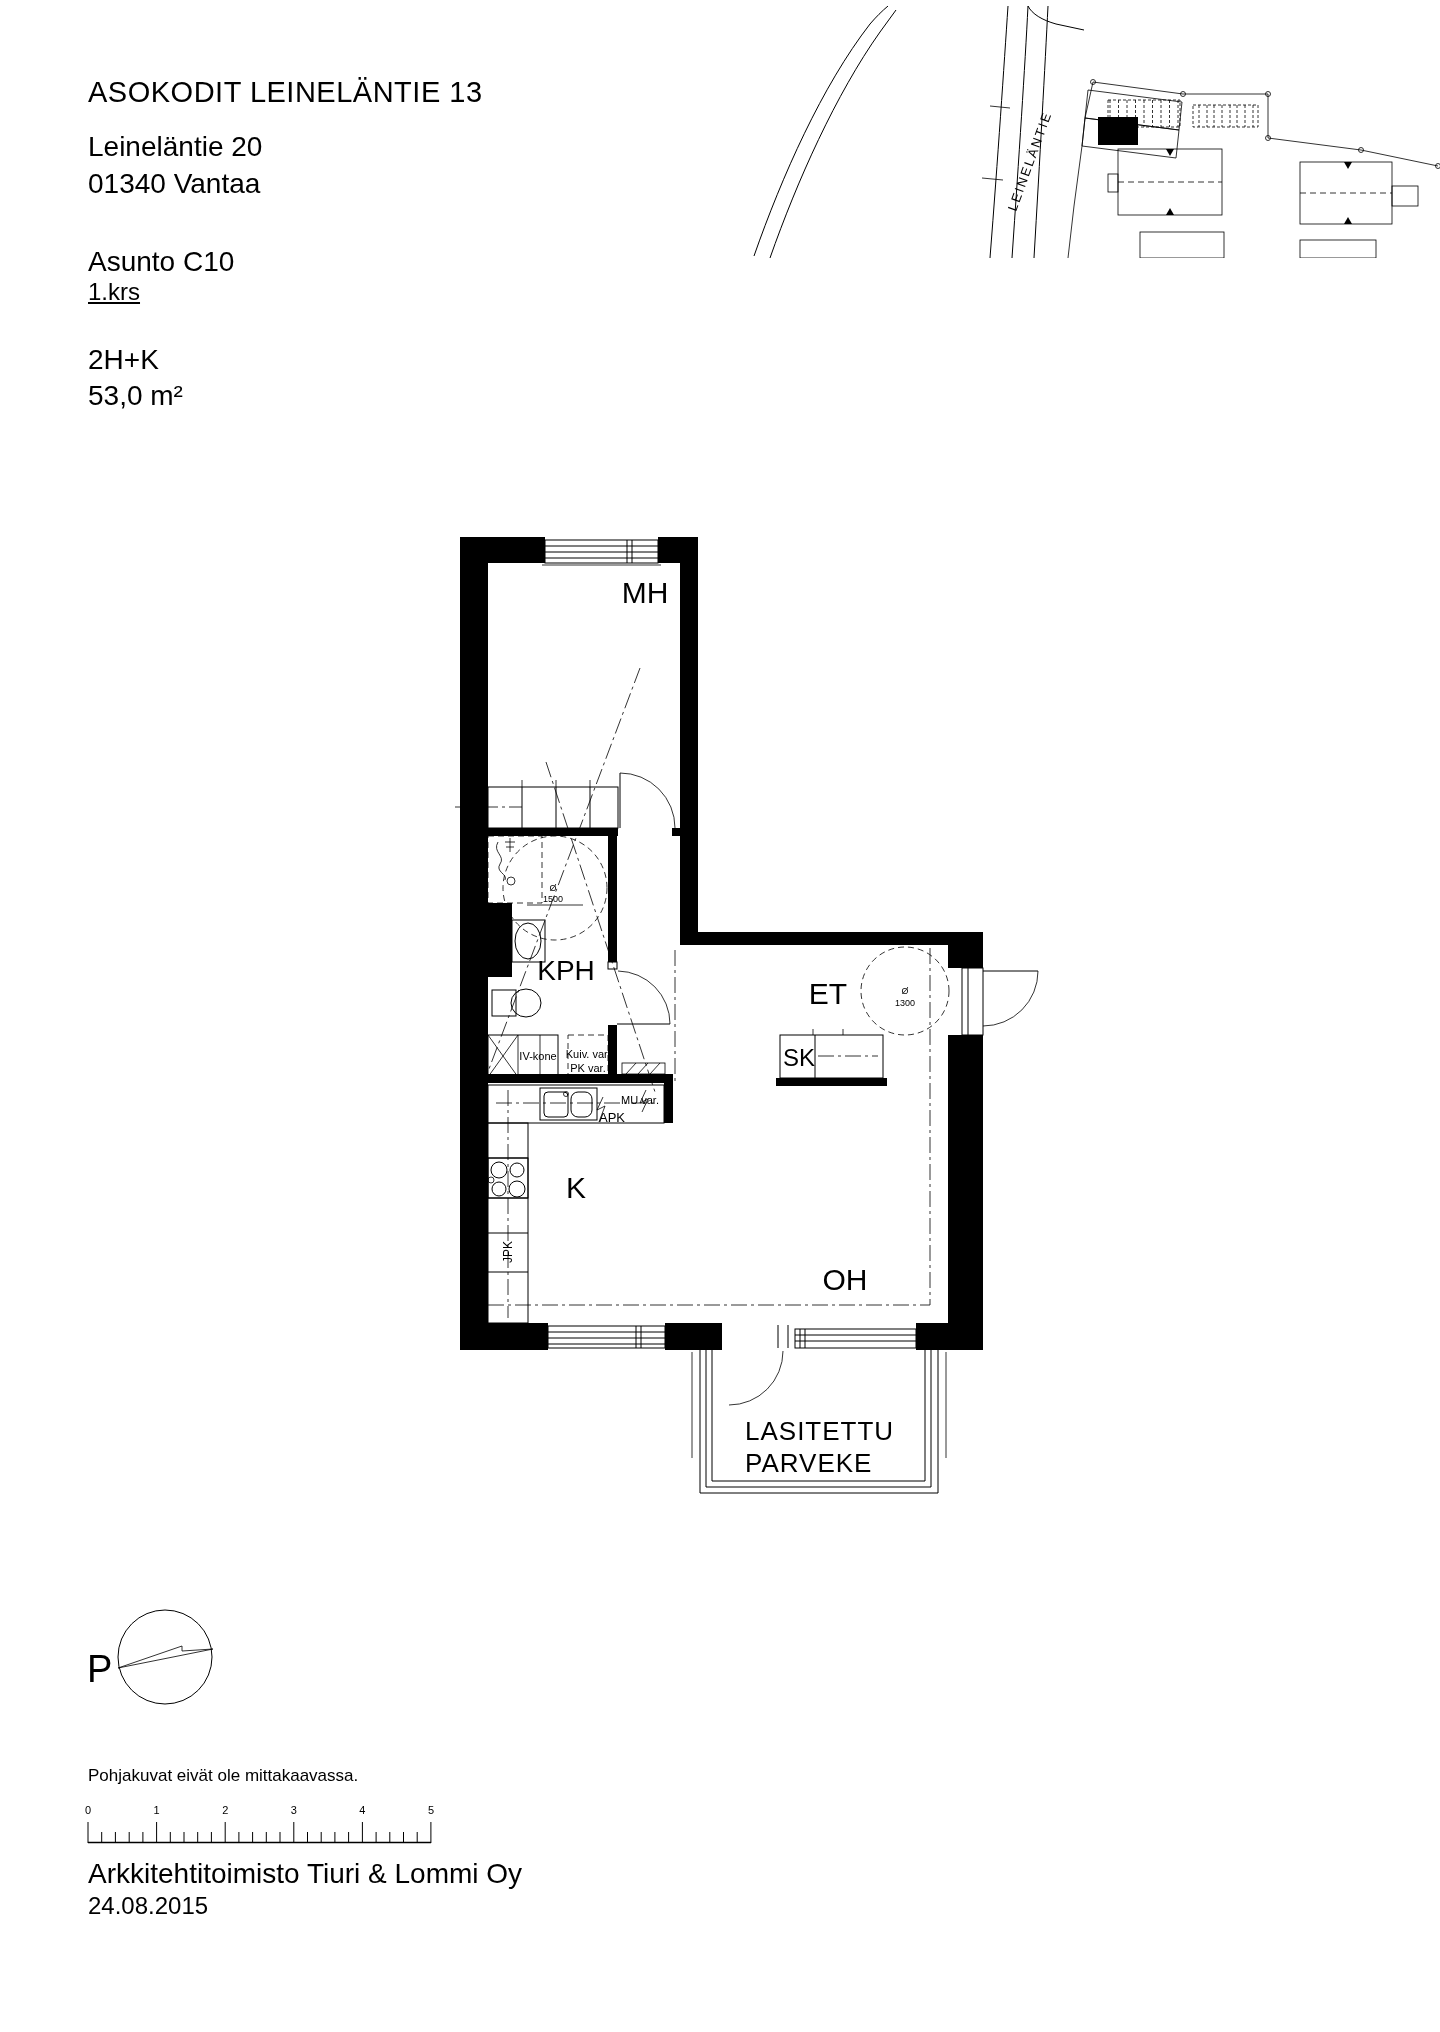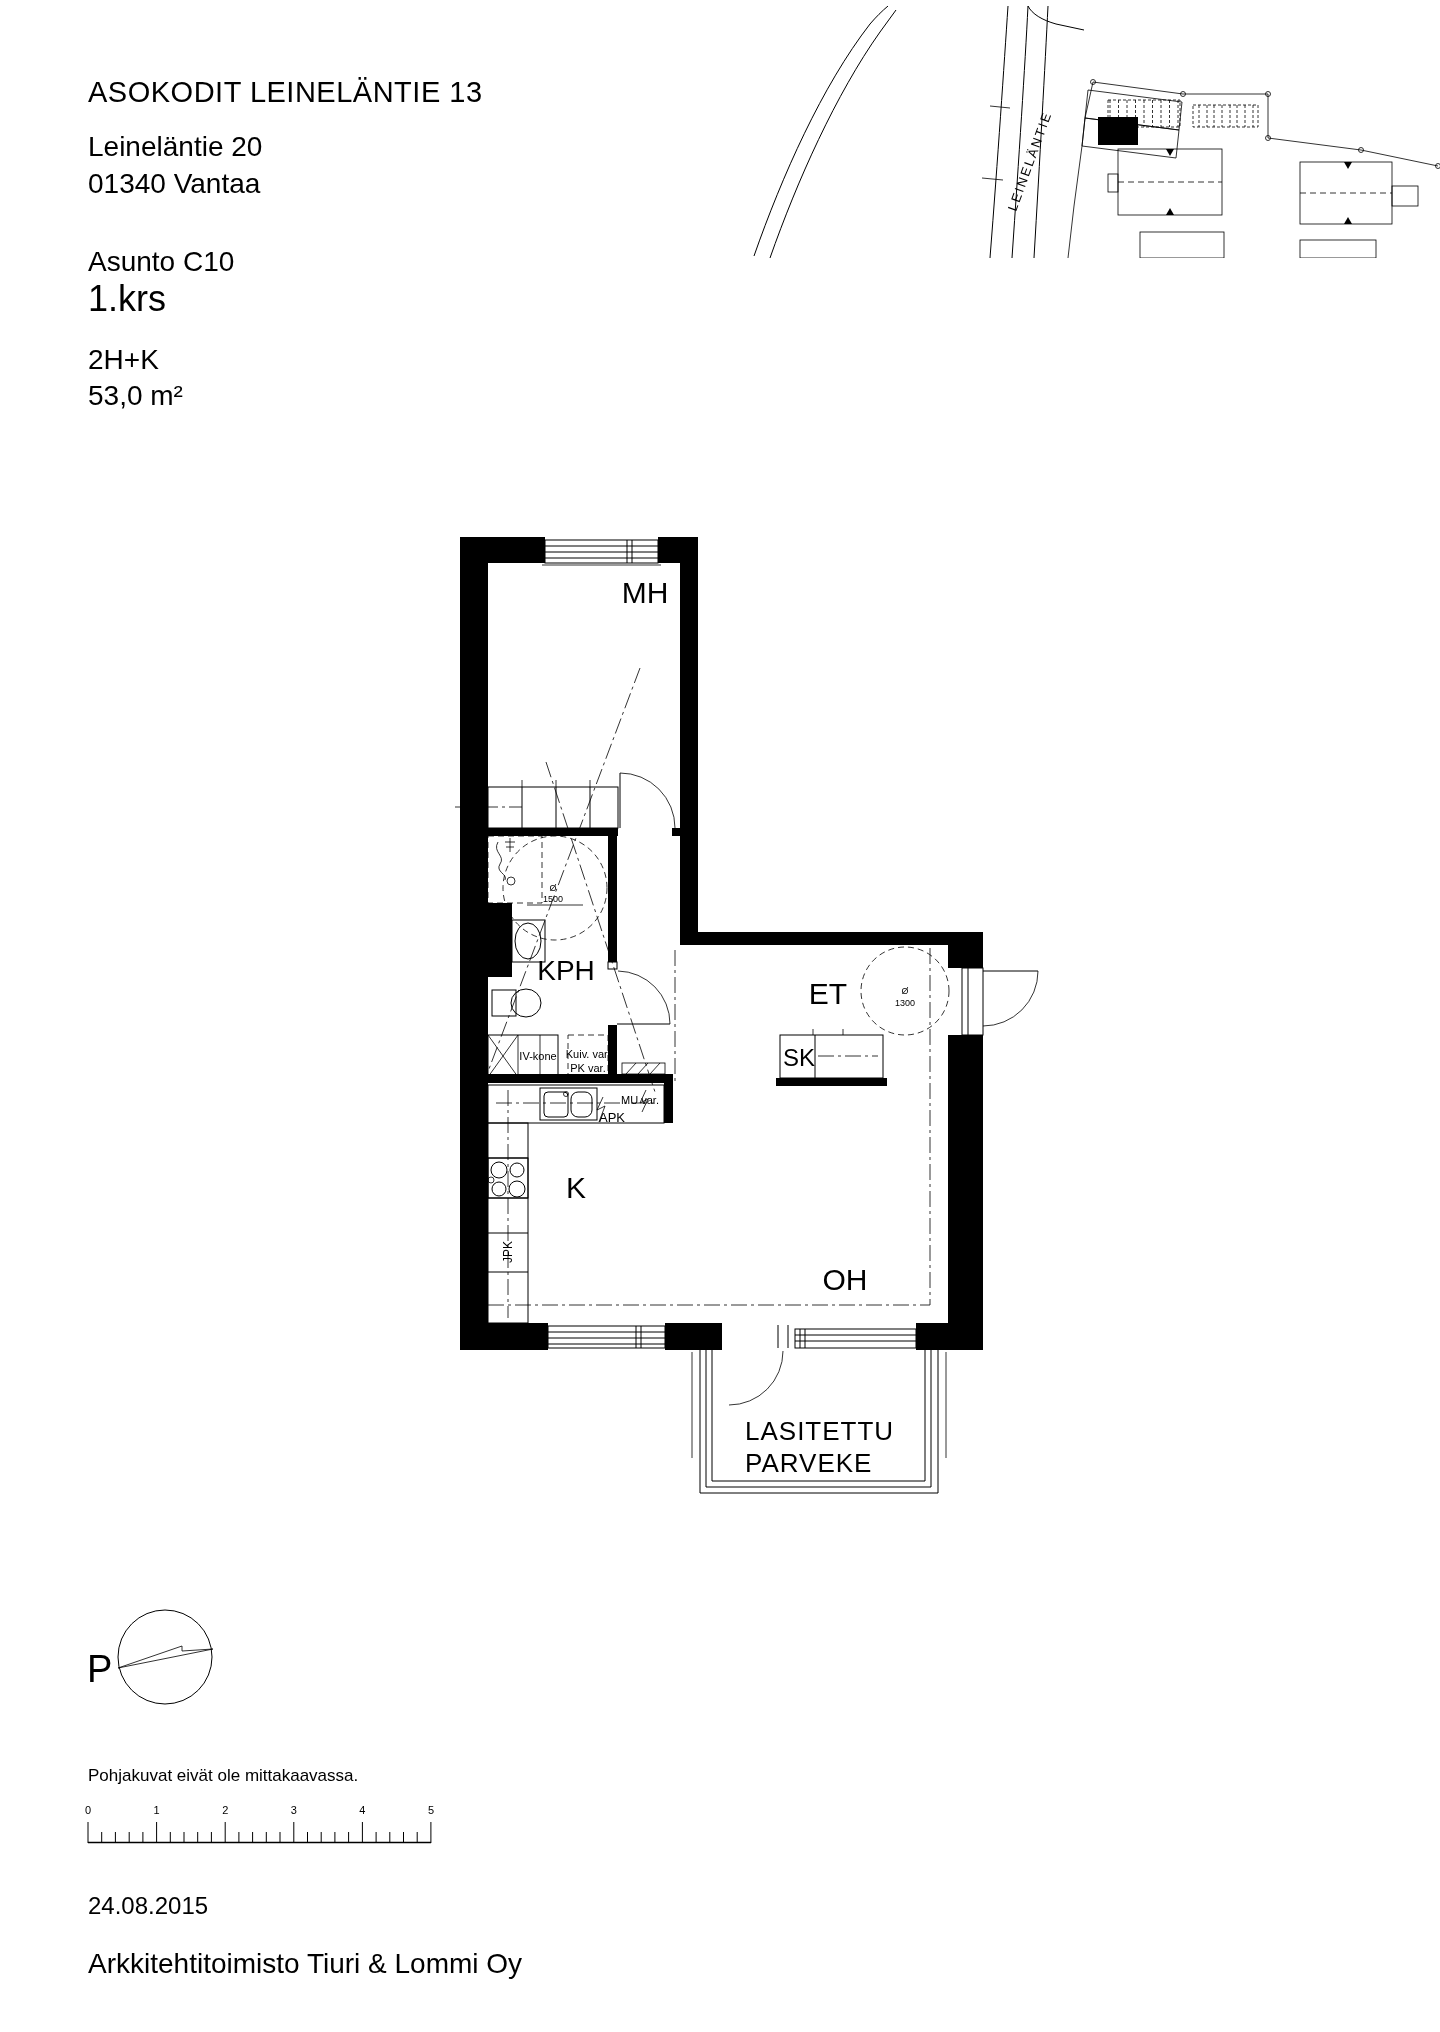--- a/index.html
+++ b/index.html
@@ -2,25 +2,25 @@
 <html><head>
 <meta charset="utf-8">
 <style>
   html,body{margin:0;padding:0;background:#fff;}
   body{width:1440px;height:2032px;position:relative;font-family:"Liberation Sans",sans-serif;color:#000;overflow:hidden;}
   .abs{position:absolute;white-space:nowrap;}
   .t-project{left:88px;top:76px;font-size:29px;letter-spacing:.5px;}
   .t-street{left:88px;top:131px;font-size:28px;}
   .t-city{left:88px;top:168px;font-size:28px;}
   .t-apartment{left:88px;top:246px;font-size:28px;text-align:center;}
-  .t-floor{left:88px;top:278px;font-size:36px;}
+  .t-floor{left:88px;top:278px;font-size:24px;text-decoration:underline;}
   .t-type{left:88px;top:344px;font-size:28px;}
   .t-area{left:88px;top:380px;font-size:28px;}
   .t-disclaimer{left:88px;top:1766px;font-size:17px;}
-  .t-company{left:88px;top:1948px;font-size:28px;}
+  .t-company{left:88px;top:1858px;font-size:28px;}
   .t-date{left:88px;top:1892px;font-size:24px;}
   svg{position:absolute;}
   #site-plan{left:752px;top:6px;}
   #floor-plan{left:440px;top:520px;}
   #compass{left:85px;top:1598px;}
   #scale-bar{left:85px;top:1798px;}
   .ln{stroke:#000;fill:none;stroke-width:1;}
   .ln2{stroke:#000;fill:none;stroke-width:.8;}
   .wall{fill:#000;stroke:none;}
   .wf{fill:#fff;stroke:#000;stroke-width:1;}

